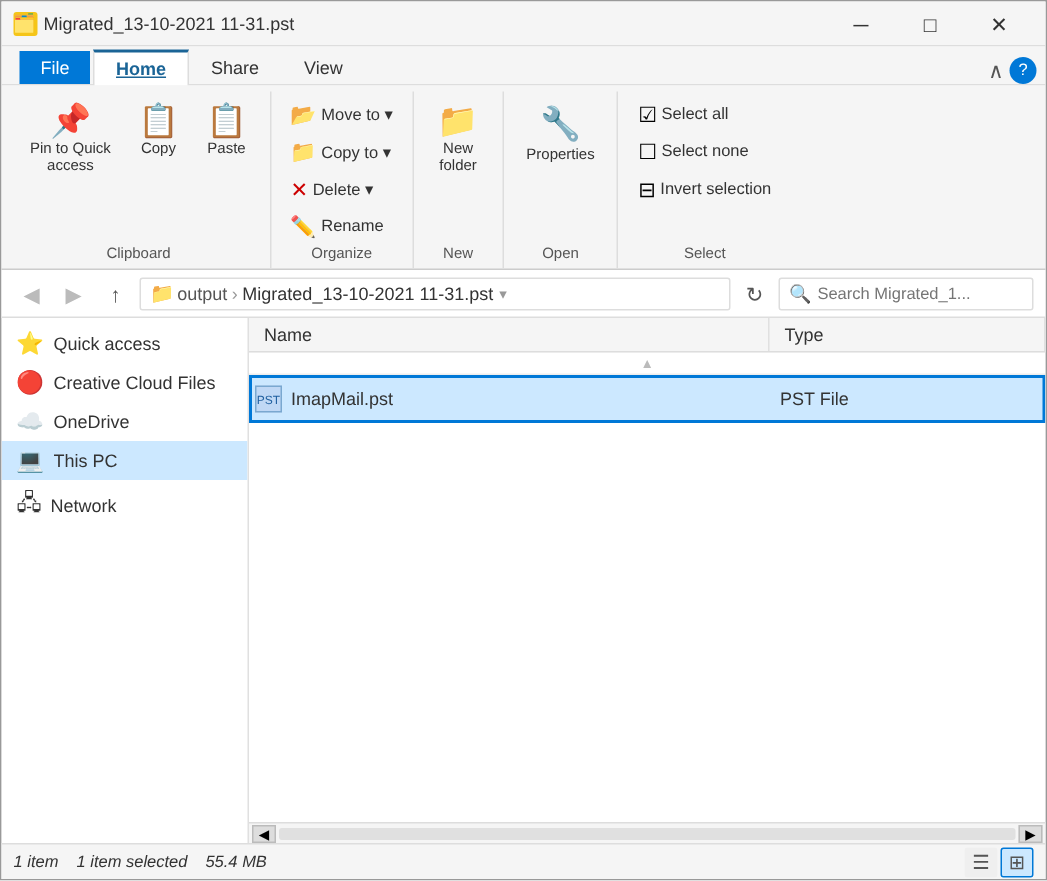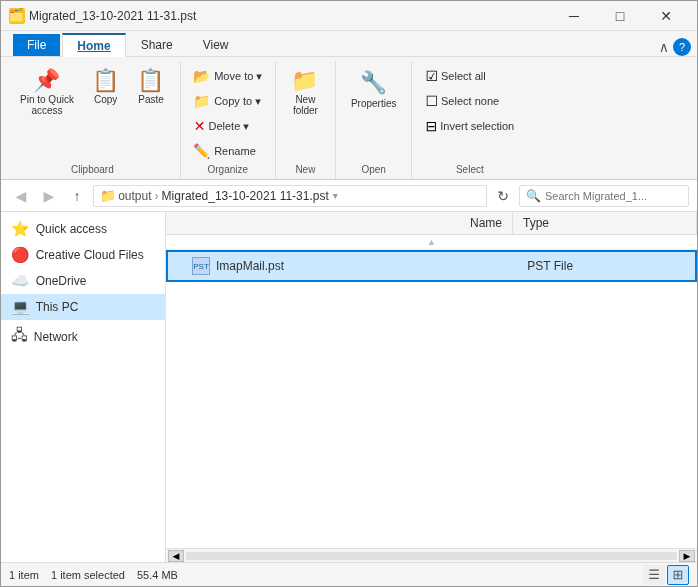--- a/index.html
+++ b/index.html
@@ -58,35 +58,35 @@
     .sidebar { width: 165px; background: #fff; border-right: 1px solid #e0e0e0; overflow-y: auto; padding: 4px 0; }
     .sidebar-item { display: flex; align-items: center; gap: 6px; padding: 4px 10px; cursor: pointer; font-size: 12px; color: #333; white-space: nowrap; overflow: hidden; }
     .sidebar-item.selected { background: #cce8ff; }
     .sidebar-icon { font-size: 15px; flex-shrink: 0; }
     .sidebar-label { overflow: hidden; text-overflow: ellipsis; }
 
     
     .file-list { flex: 1; display: flex; flex-direction: column; background: #fff; }
     .file-list-header { display: flex; align-items: center; background: #f5f5f5; border-bottom: 1px solid #ddd; padding: 0; }
     .file-list-col { padding: 4px 10px; font-size: 12px; color: #333; cursor: pointer; user-select: none; border-right: 1px solid #e0e0e0; }
-    .file-list-col.name { flex: 2; min-width: 200px; text-align: right; }
+    .file-list-col.name { flex: 2; min-width: 200px; }
     .file-list-col.date { flex: 1; min-width: 130px; }
     .file-list-col.type { flex: 1; min-width: 100px; }
     .file-list-body { flex: 1; overflow-y: auto; }
     .file-row { display: flex; align-items: center; padding: 3px 0; cursor: pointer; border: 2px solid transparent; }
     .file-row.selected { background: #cce8ff; border: 2px solid #0078d7; }
-    .file-cell { padding: 2px 24px; font-size: 12px; color: #333; overflow: hidden; text-overflow: ellipsis; white-space: nowrap; }
+    .file-cell { padding: 2px 2px; font-size: 12px; color: #333; overflow: hidden; text-overflow: ellipsis; white-space: nowrap; }
     .file-cell.name { flex: 2; min-width: 200px; display: flex; align-items: center; gap: 6px; }
     .file-cell.date { flex: 1; min-width: 130px; }
     .file-cell.type { flex: 1; min-width: 100px; }
     .file-icon { width: 18px; height: 18px; background: #c0d8f5; border: 1px solid #7aa8d0; display: flex; align-items: center; justify-content: center; font-size: 9px; color: #2060a0; flex-shrink: 0; }
 
     
     .status-bar { height: 24px; background: #f5f5f5; border-top: 1px solid #ddd; display: flex; align-items: center; padding: 0 8px; justify-content: space-between; }
-    .status-left { display: flex; gap: 12px; font-size: 11px; color: #333; }
+    .status-left { display: flex; gap: 12px; font-size: 11px; color: #333; font-style: italic; }
     .status-right { display: flex; gap: 2px; }
     .view-btn { width: 22px; height: 20px; display: flex; align-items: center; justify-content: center; cursor: pointer; border: 1px solid transparent; border-radius: 2px; font-size: 13px; color: #555; }
     .view-btn.active { background: #cce8ff; border-color: #0078d7; }
 
     
     .bc-folder-icon { color: #d4a843; font-size: 13px; margin-right: 2px; }
   </style>
 </head>
 <body>
 

